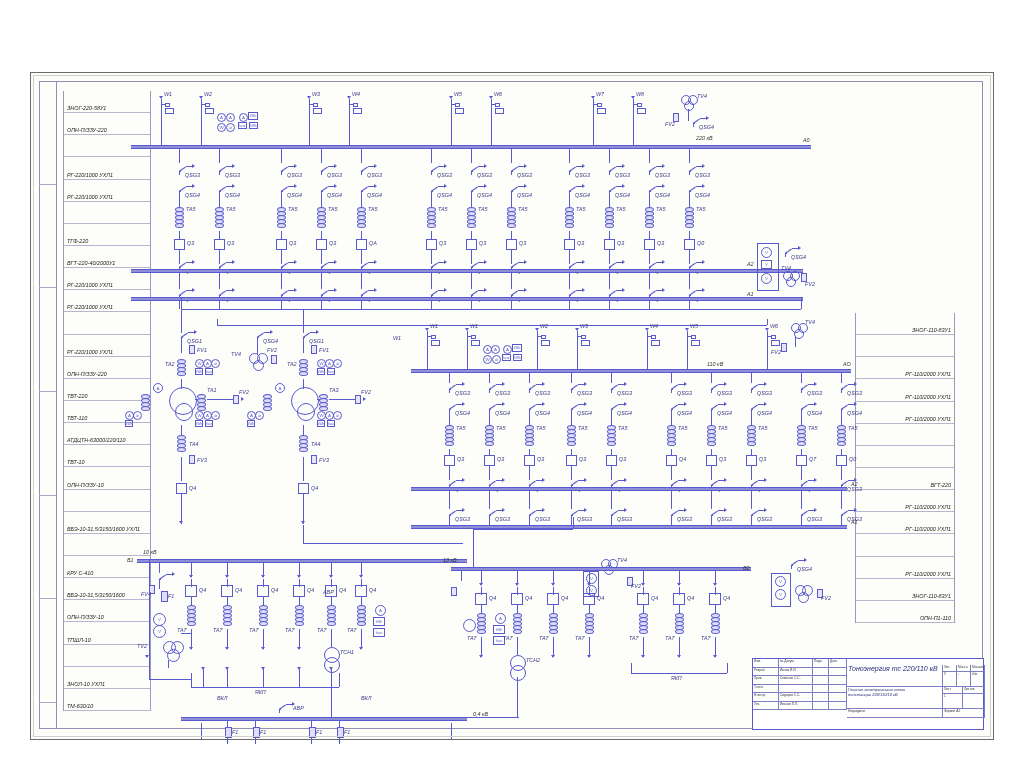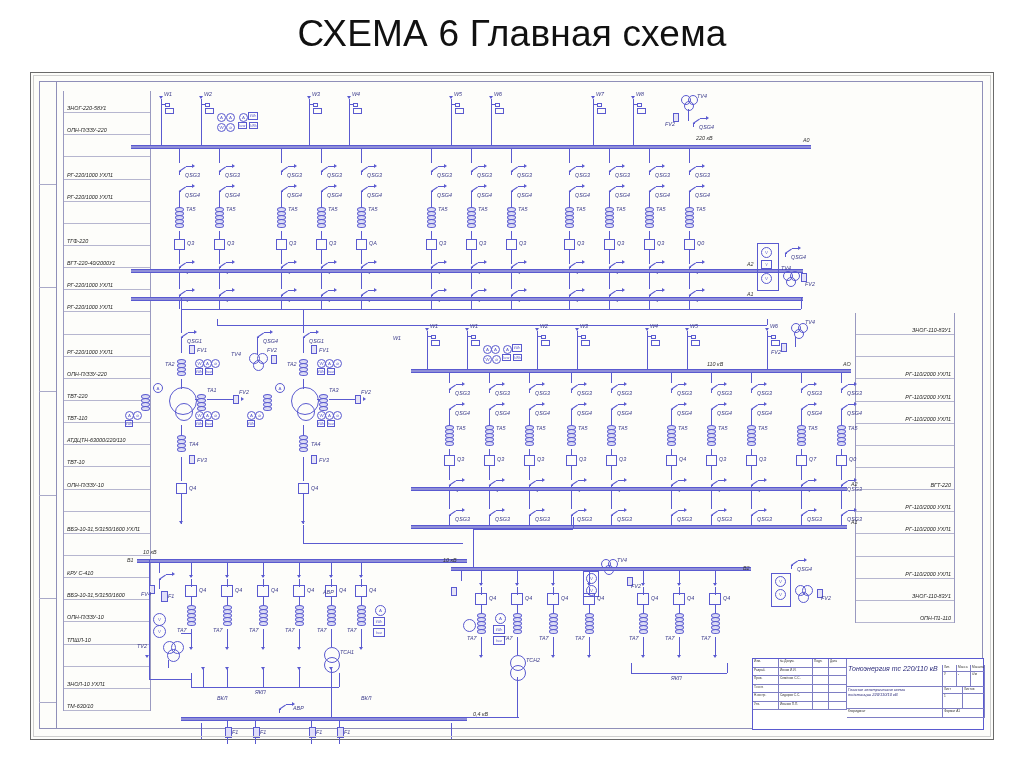--- a/index.html
+++ b/index.html
@@ -84,21 +84,20 @@
   #tblock .cell{position:absolute;box-sizing:border-box;border-right:1px solid #7e7ec4;
     border-bottom:1px solid #7e7ec4;font-size:3.2px;color:#333;padding:0 1px;overflow:hidden;}
   #tblock .big{font-size:7px;color:#2b2b7a;font-style:italic;}
   #tblock .mid{font-size:4px;color:#2b2b7a;font-style:italic;line-height:1.25;}
 </style>
 </head>
 <body>
 
 <div id="page">
 
-  <div id="title">СХЕМА 6 Главная схема</div>
 
   <div id="sheet">
     <div id="frame"></div>
     <div id="bindcol">
       <div class="seg"></div>
       <div class="seg"></div>
       <div class="seg"></div>
       <div class="seg"></div>
       <div class="seg"></div>
       <div class="seg"></div>

